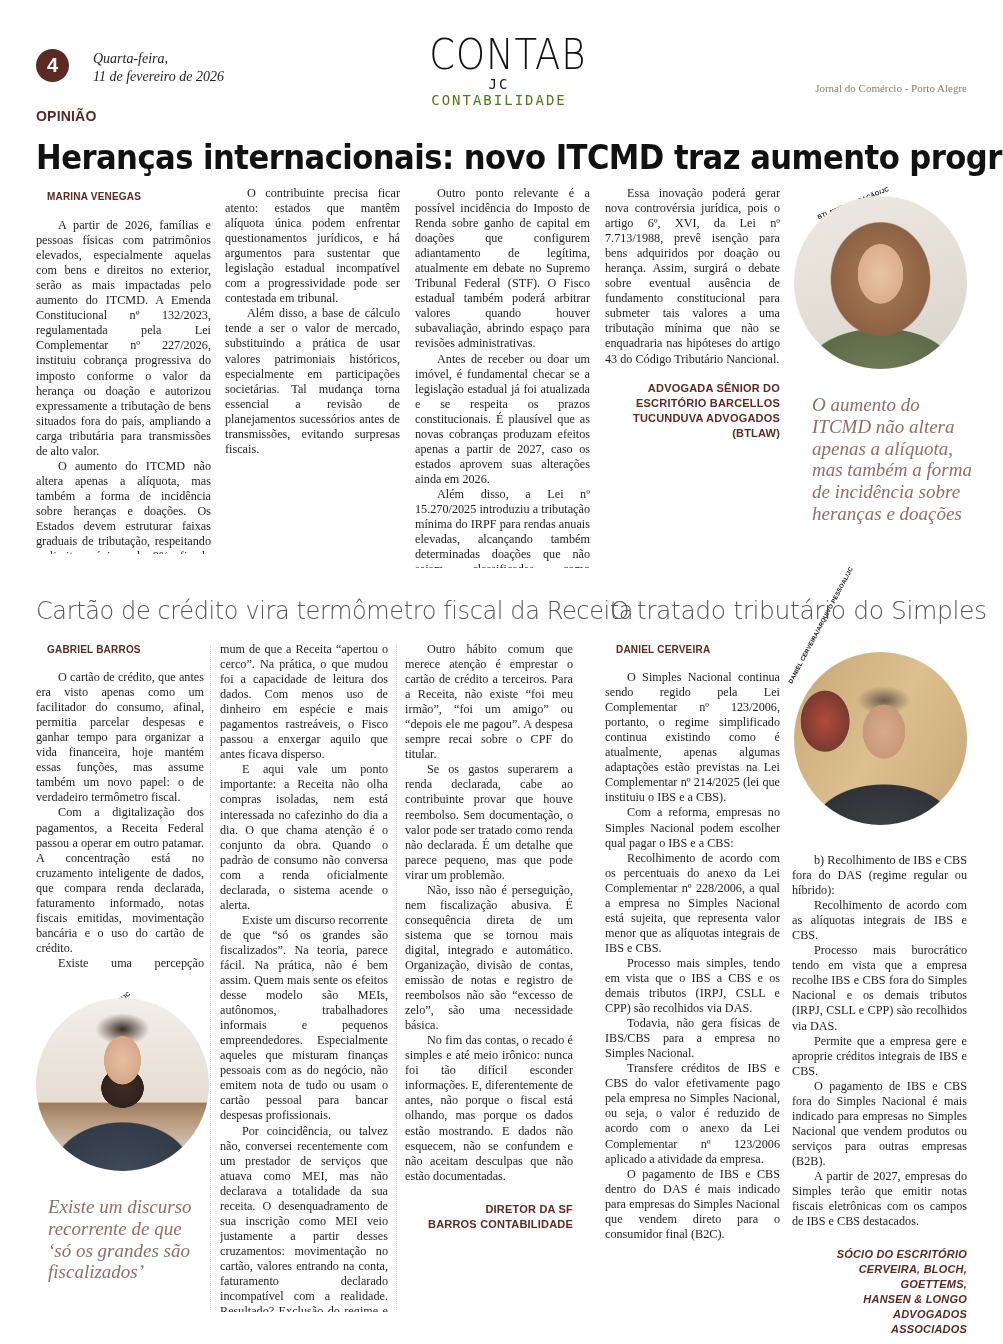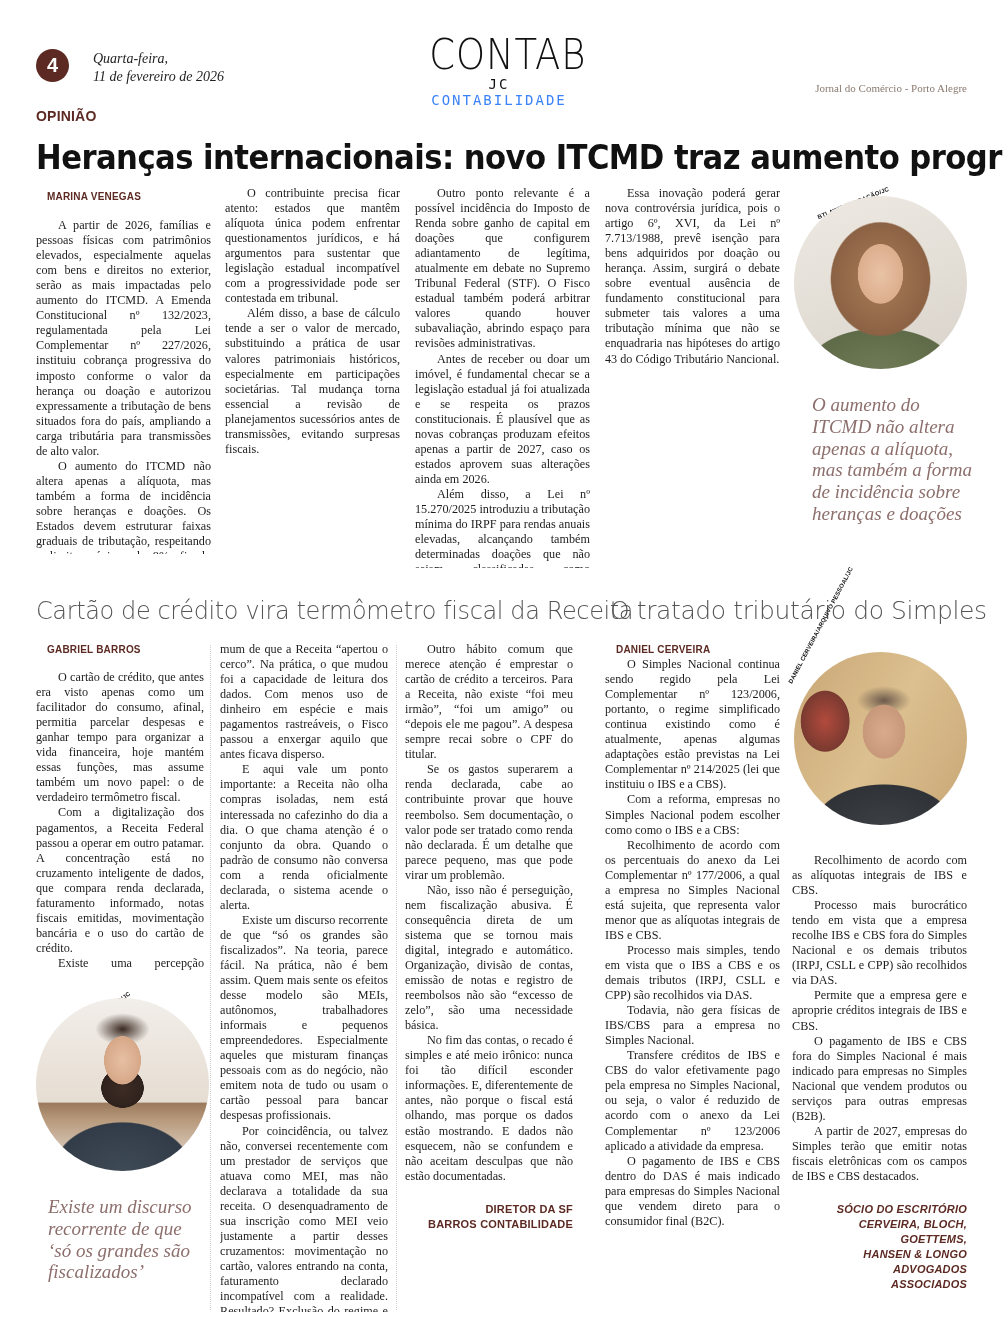--- a/index.html
+++ b/index.html
@@ -10,21 +10,21 @@
   .page-num { position: absolute; left: 36px; top: 49px; width: 33px; height: 33px; border-radius: 50%;
     background: #5c2a22; color: #fff; font-family: "Liberation Sans", sans-serif; font-weight: 700;
     font-size: 20px; line-height: 33px; text-align: center; }
   .date { position: absolute; left: 93px; top: 50px; font-family: "Liberation Serif", serif; font-style: italic;
     font-size: 14px; line-height: 18px; color: #222; }
   .logo { position: absolute; left: 418px; top: 32px; width: 162px; text-align: center; }
   .logo-main { font-family: "DejaVu Sans", sans-serif; font-size: 43px; line-height: 44px; letter-spacing: 1px;
     font-weight: 300; color: #111; transform: scaleX(0.86); transform-origin: center; display: block; }
   .logo-sub { display: block; font-family: "DejaVu Sans Mono", monospace; font-size: 14px; letter-spacing: 2px;
     line-height: 16px; color: #111; }
-  .logo-sub .accent { color: #3b82f6; }
+  .logo-sub .accent { color: #4d7c0f; }
   .paper-name { position: absolute; right: 36px; top: 82px; font-family: "Liberation Serif", serif;
     font-size: 11px; color: #8a7a70; }
 
   .section-label { position: absolute; left: 36px; top: 108px; font-family: "Liberation Sans", sans-serif;
     font-weight: 700; font-size: 14px; color: #5c2a22; letter-spacing: 0.2px; }
   .headline-1 { position: absolute; left: 36px; top: 136px; width: 935px; font-family: "DejaVu Sans", sans-serif;
     font-weight: 700; font-size: 33px; line-height: 44px; color: #111; letter-spacing: -0.6px; white-space: nowrap;
     transform: scaleX(0.93); transform-origin: left; }
 
   .byline { font-family: "Liberation Sans", sans-serif; font-weight: 700; font-size: 10px; color: #5c2a22; letter-spacing: 0.2px; padding-left: 11px; }
@@ -71,20 +71,26 @@
   <p>O contribuinte precisa ficar atento: estados que mantêm alíquota única podem enfrentar questionamentos jurídicos, e há argumentos para sustentar que legislação estadual incompatível com a progressividade pode ser contestada em tribunal.</p>
   <p>Além disso, a base de cálculo tende a ser o valor de mercado, substituindo a prática de usar valores patrimoniais históricos, especialmente em participações societárias. Tal mudança torna essencial a revisão de planejamentos sucessórios antes de transmissões, evitando surpresas fiscais.</p>
 </div>
 <div class="col" style="left:415px; top:186px; width:175px; height:382px; overflow:hidden;">
   <p>Outro ponto relevante é a possível incidência do Imposto de Renda sobre ganho de capital em doações que configurem adiantamento de legítima, atualmente em debate no Supremo Tribunal Federal (STF). O Fisco estadual também poderá arbitrar valores quando houver subavaliação, abrindo espaço para revisões administrativas.</p>
   <p>Antes de receber ou doar um imóvel, é fundamental checar se a legislação estadual já foi atualizada e se respeita os prazos constitucionais. É plausível que as novas cobranças produzam efeitos apenas a partir de 2027, caso os estados aprovem suas alterações ainda em 2026.</p>
   <p>Além disso, a Lei nº 15.270/2025 introduziu a tributação mínima do IRPF para rendas anuais elevadas, alcançando também determinadas doações que não sejam classificadas como antecipação de herança.</p>
 </div>
 <div class="col" style="left:605px; top:186px; width:175px;">
   <p>Essa inovação poderá gerar nova controvérsia jurídica, pois o artigo 6º, XVI, da Lei nº 7.713/1988, prevê isenção para bens adquiridos por doação ou herança. Assim, surgirá o debate sobre eventual ausência de fundamento constitucional para submeter tais valores a uma tributação mínima que não se enquadraria nas hipóteses do artigo 43 do Código Tributário Nancional.</p>
+  <div class="credit-block">
+    <div>ADVOGADA SÊNIOR DO</div>
+    <div>ESCRITÓRIO BARCELLOS</div>
+    <div>TUCUNDUVA ADVOGADOS</div>
+    <div>(BTLAW)</div>
+  </div>
 </div>
 
 <div class="photo-credit" style="left:815px; top:200px; transform:rotate(-22deg);">BTLAW/DIVULGAÇÃO/JC</div>
 <div class="photo" style="left:794px; top:196px; width:173px; height:173px; background:
   radial-gradient(ellipse 32px 42px at 50% 45%, #e9c3a6 0%, #dcae8d 70%, transparent 72%),
   radial-gradient(ellipse 70px 80px at 50% 48%, #a77d58 0%, #8c6244 70%, transparent 72%),
   radial-gradient(ellipse 90px 50px at 50% 100%, #6f7a55 0%, #5f6a48 80%, transparent 82%),
   linear-gradient(160deg, #eeeae3 0%, #d9d3ca 100%);"></div>
 <div class="pullquote" style="left:812px; top:394px; width:160px;">O aumento do ITCMD não altera apenas a alíquota, mas também a forma de incidência sobre heranças e doações</div>
 
@@ -123,39 +129,40 @@
   <p>No fim das contas, o recado é simples e até meio irônico: nunca foi tão difícil esconder informações. E, diferentemente de antes, não porque o fiscal está olhando, mas porque os dados estão mostrando. E dados não esquecem, não se confundem e não aceitam desculpas que não estão documentadas.</p>
   <div class="credit-block" style="margin-top:18px;">
     <div>DIRETOR DA SF</div>
     <div>BARROS CONTABILIDADE</div>
   </div>
 </div>
 
 <div class="headline-2" style="left:610px; top:596px;">O tratado tributário do Simples</div>
 
 <div class="col" style="left:605px; top:642px; width:175px;">
-  <div class="byline" style="margin-bottom:0;">DANIEL CERVEIRA</div>
+  <div class="byline" style="margin-bottom:13px;">DANIEL CERVEIRA</div>
   <p>O Simples Nacional continua sendo regido pela Lei Complementar nº 123/2006, portanto, o regime simplificado continua existindo como é atualmente, apenas algumas adaptações estão previstas na Lei Complementar nº 214/2025 (lei que instituiu o IBS e a CBS).</p>
-  <p>Com a reforma, empresas no Simples Nacional podem escolher como como o IBS e a CBS:</p>
-  <p>Recolhimento de acordo com os percentuais do anexo da Lei Complementar nº 177/2006, a qual a empresa no Simples Nacional está sujeita, que representa valor menor que as alíquotas integrais de IBS e CBS.</p>
+  <p>Com a reforma, empresas no Simples Nacional podem escolher qual pagar o IBS e a CBS:</p>
+  <p>Recolhimento de acordo com os percentuais do anexo da Lei Complementar nº 228/2006, a qual a empresa no Simples Nacional está sujeita, que representa valor menor que as alíquotas integrais de IBS e CBS.</p>
   <p>Processo mais simples, tendo em vista que o IBS a CBS e os demais tributos (IRPJ, CSLL e CPP) são recolhidos via DAS.</p>
   <p>Todavia, não gera físicas de IBS/CBS para a empresa no Simples Nacional.</p>
   <p>Transfere créditos de IBS e CBS do valor efetivamente pago pela empresa no Simples Nacional, ou seja, o valor é reduzido de acordo com o anexo da Lei Complementar nº 123/2006 aplicado a atividade da empresa.</p>
   <p>O pagamento de IBS e CBS dentro do DAS é mais indicado para empresas do Simples Nacional que vendem direto para o consumidor final (B2C).</p>
 </div>
 
 <div class="photo-credit" style="left:790px; top:680px; transform:rotate(-62deg); transform-origin:left;">DANIEL CERVEIRA/ARQUIVO PESSOAL/JC</div>
 <div class="photo" style="left:794px; top:652px; width:173px; height:173px; background:
   radial-gradient(ellipse 30px 38px at 52% 46%, #d9ab8c 0%, #c8987a 70%, transparent 72%),
   radial-gradient(ellipse 34px 18px at 52% 28%, #6d5a4c 0%, transparent 80%),
   radial-gradient(ellipse 85px 50px at 52% 100%, #3c3f44 0%, #2f3236 80%, transparent 82%),
   radial-gradient(ellipse 40px 50px at 18% 40%, #b24a3d 0%, #7a3a30 60%, transparent 62%),
   linear-gradient(120deg, #c9a676 0%, #dcc08f 50%, #c9a676 100%);"></div>
 
 <div class="col" style="left:792px; top:853px; width:175px;">
+  <p>b) Recolhimento de IBS e CBS fora do DAS (regime regular ou híbrido):</p>
   <p>Recolhimento de acordo com as alíquotas integrais de IBS e CBS.</p>
   <p>Processo mais burocrático tendo em vista que a empresa recolhe IBS e CBS fora do Simples Nacional e os demais tributos (IRPJ, CSLL e CPP) são recolhidos via DAS.</p>
   <p>Permite que a empresa gere e aproprie créditos integrais de IBS e CBS.</p>
   <p>O pagamento de IBS e CBS fora do Simples Nacional é mais indicado para empresas no Simples Nacional que vendem produtos ou serviços para outras empresas (B2B).</p>
   <p>A partir de 2027, empresas do Simples terão que emitir notas fiscais eletrônicas com os campos de IBS e CBS destacados.</p>
   <div class="credit-block" style="margin-top:18px;font-style:italic;">
     <div>SÓCIO DO ESCRITÓRIO</div>
     <div>CERVEIRA, BLOCH, GOETTEMS,</div>
     <div>HANSEN &amp; LONGO ADVOGADOS</div>
     <div>ASSOCIADOS</div>

